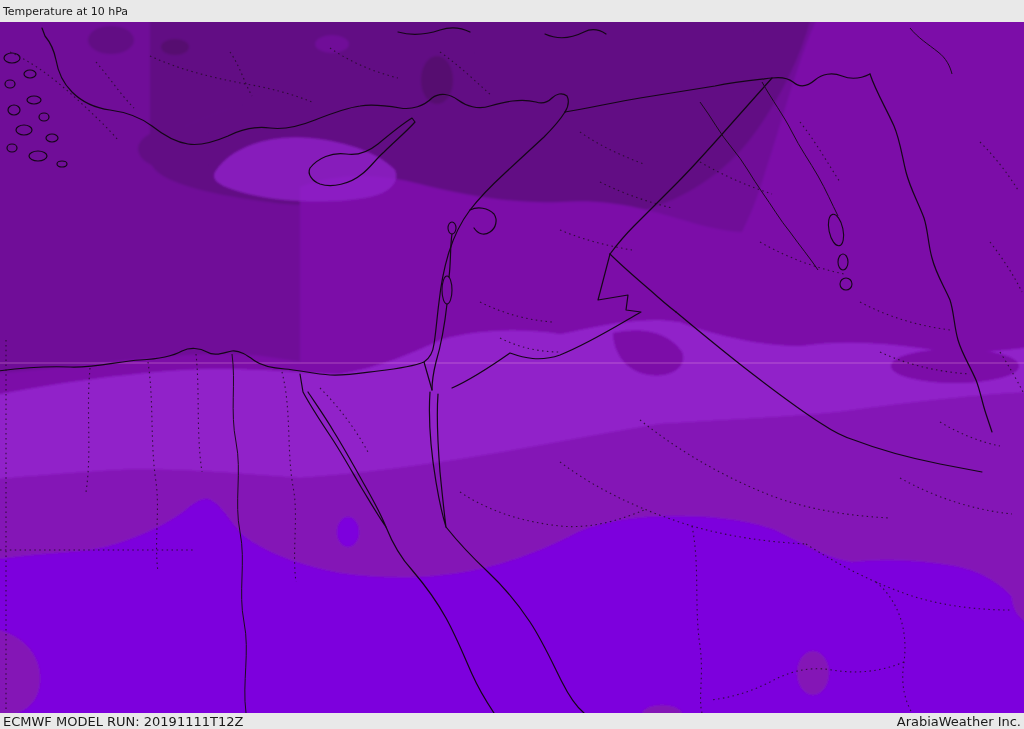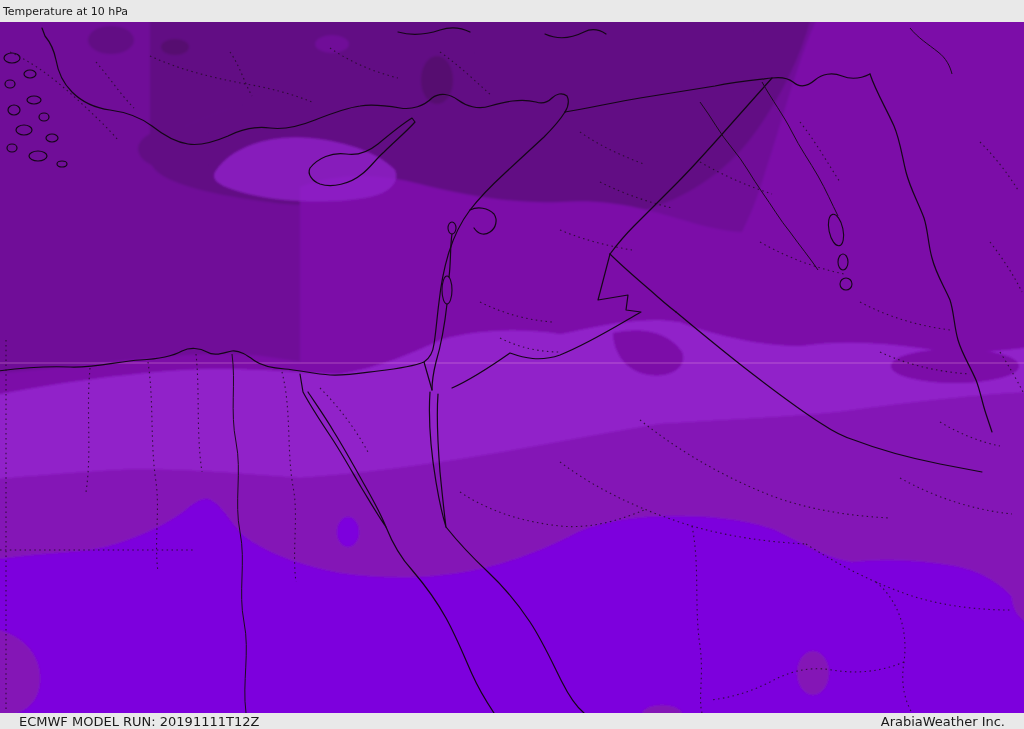--- a/index.html
+++ b/index.html
@@ -1,21 +1,21 @@
 <!DOCTYPE html>
 <html><head>
 <meta charset="utf-8">
 <style>
   html,body{margin:0;padding:0;background:#e9e9e9;}
   #screen{position:relative;width:1024px;height:729px;overflow:hidden;
           font-family:"DejaVu Sans","Liberation Sans",sans-serif;background:#e9e9e9;}
   .bar{position:absolute;left:0;width:1024px;display:flex;justify-content:space-between;
        align-items:center;box-sizing:border-box;background:#e9e9e9;color:#1a1a1a;}
   #topbar{top:0;height:22px;font-size:11px;padding:0 3px;text-align:right;}
-  #botbar{bottom:0;height:16px;font-size:13px;padding:0 19px;}
+  #botbar{bottom:0;height:16px;font-size:13px;padding:0 3px;}
   #mapwrap{position:absolute;top:22px;left:0;width:1024px;height:691px;overflow:hidden;}
   svg{display:block;}
   .coast{fill:none;stroke:#150618;stroke-width:1.2;stroke-linejoin:round;stroke-linecap:round;}
   .lake{fill:none;stroke:#150618;stroke-width:1.1;}
   .river{fill:none;stroke:#1d0a20;stroke-width:1;}
   .admin{fill:none;stroke:#240a29;stroke-width:1.1;stroke-dasharray:1.5 3.4;opacity:.85;}
   .grat{stroke-width:1;opacity:.38;}
 </style>
 </head>
 <body>

